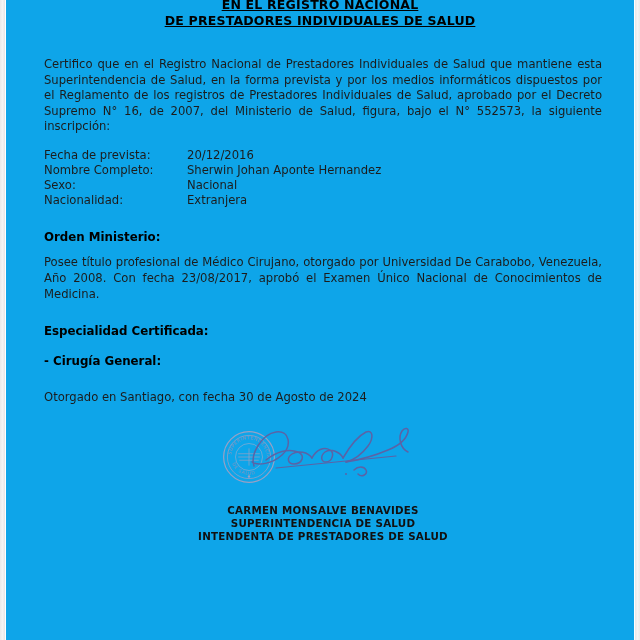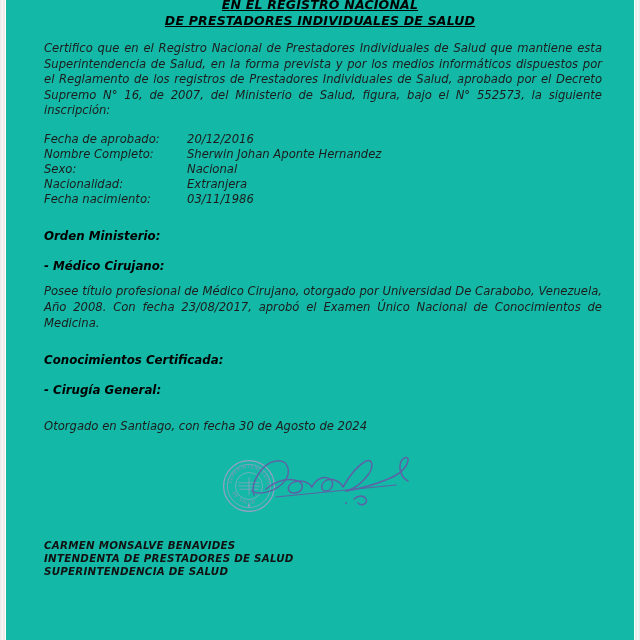--- a/index.html
+++ b/index.html
@@ -31,22 +31,21 @@
   }
   .edge.left  { left: 0; }
   .edge.right { right: 0; background: linear-gradient(to left, #e9e9e9, #f4f4f4, #e6e6e6); }
 
   .sheet {
     position: absolute;
     left: 6px;
     right: 6px;
     top: 0;
     bottom: 0;
-    background: #14b8a6;
-    font-style: italic;
+    background: #0ea5e9;
   }
 
   
   .title-block {
     text-align: center;
     padding-top: 0px;
     margin-top: -3px;
   }
   .title-line {
     font-weight: bold;
@@ -63,21 +62,21 @@
   .body-wrap {
     padding: 0 32px 0 38px;
   }
   .para {
     font-size: 11.6px;
     line-height: 15.6px;
     text-align: justify;
     color: #1c1c1c;
     margin: 0;
   }
-  .intro { margin-top: 12px; }
+  .intro { margin-top: 28px; }
 
   
   .fields {
     margin-top: 13px;
     font-size: 11.6px;
     line-height: 15.1px;
     border-collapse: collapse;
   }
   .fields td {
     padding: 0;
@@ -153,22 +152,22 @@
     height: 54px;
   }
   .sig-svg {
     position: absolute;
     left: 38px;
     top: 0px;
   }
 
   
   .signer {
-    text-align: left;
-    margin-top: 10px;
+    text-align: center;
+    margin-top: 4px;
   }
   .signer div {
     font-weight: bold;
     font-size: 10.3px;
     line-height: 13.2px;
     letter-spacing: 0.25px;
     color: #111;
   }
 </style>
 </head>
@@ -186,47 +185,42 @@
       <div class="title-line">DE PRESTADORES INDIVIDUALES DE SALUD</div>
     </div>
 
     <div class="body-wrap">
 
       <p class="para intro">Certifico que en el Registro Nacional de Prestadores Individuales de Salud que mantiene esta Superintendencia de Salud, en la forma prevista y por los medios informáticos dispuestos por el Reglamento de los registros de Prestadores Individuales de Salud, aprobado por el Decreto Supremo N° 16, de 2007, del Ministerio de Salud, figura, bajo el N° 552573, la siguiente inscripción:</p>
 
       <table class="fields">
         <tbody>
           <tr>
-            <td class="lab">Fecha de aprobado:</td>
+            <td class="lab">Fecha de prevista:</td>
             <td class="val">20/12/2016</td>
           </tr>
           <tr>
             <td class="lab">Nombre Completo:</td>
             <td class="val">Sherwin Johan Aponte Hernandez</td>
           </tr>
           <tr>
             <td class="lab">Sexo:</td>
             <td class="val">Nacional</td>
           </tr>
           <tr>
             <td class="lab">Nacionalidad:</td>
             <td class="val">Extranjera</td>
           </tr>
-          <tr>
-            <td class="lab">Fecha nacimiento:</td>
-            <td class="val">03/11/1986</td>
-          </tr>
         </tbody>
       </table>
 
       <div class="sec-head">Orden Ministerio:</div>
-      <div class="sub-head">- Médico Cirujano:</div>
       <p class="para sub-body">Posee título profesional de Médico Cirujano, otorgado por Universidad De Carabobo, Venezuela, Año 2008. Con fecha 23/08/2017, aprobó el Examen Único Nacional de Conocimientos de Medicina.</p>
 
-      <div class="sec-head">Conocimientos Certificada:</div>
+      <div class="sec-head">Especialidad Certificada:</div>
       <div class="sub-head">- Cirugía General:</div>
 
       <p class="para otorgado">Otorgado en Santiago, con fecha 30 de Agosto de 2024</p>
 
       <div class="stamp-area">
         <div class="stamp-inner">
           <svg class="seal" viewBox="0 0 100 100">
             <circle cx="50" cy="50" r="47" fill="none" stroke="#9aa0c4" stroke-width="2.2"></circle>
             <circle cx="50" cy="50" r="40" fill="none" stroke="#9aa0c4" stroke-width="1.4"></circle>
             <circle cx="50" cy="50" r="25" fill="none" stroke="#a7abcb" stroke-width="1.1"></circle>
@@ -255,19 +249,19 @@
               <path d="M30,46 L150,34" stroke-width="1.2"></path>
               <path d="M108,48 C112,44 118,44 120,48 C122,52 116,56 112,52"></path>
               <circle cx="100" cy="52" r="1" fill="#5b63a6" stroke="none"></circle>
             </g>
           </svg>
         </div>
       </div>
 
       <div class="signer">
         <div>CARMEN MONSALVE BENAVIDES</div>
+        <div>SUPERINTENDENCIA DE SALUD</div>
         <div>INTENDENTA DE PRESTADORES DE SALUD</div>
-        <div>SUPERINTENDENCIA DE SALUD</div>
       </div>
 
     </div>
   </div>
 </div>
 
 </body></html>

